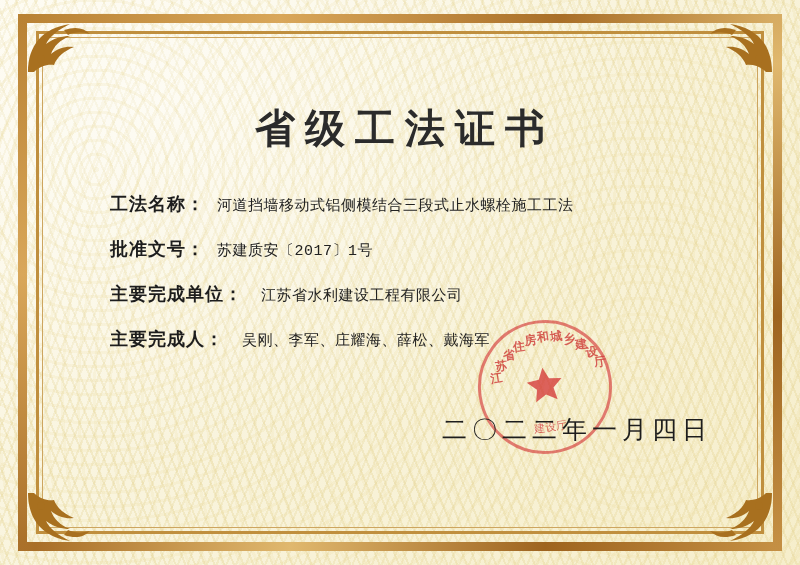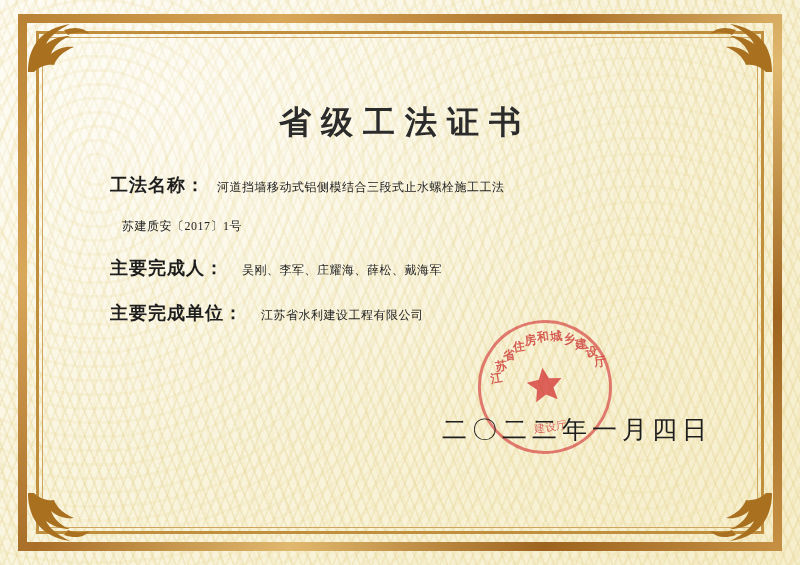--- a/index.html
+++ b/index.html
@@ -74,52 +74,52 @@
 
   .content {
     position: absolute;
     left: 60px;
     top: 55px;
     right: 60px;
     bottom: 55px;
   }
   .cert-title {
     text-align: center;
-    font-size: 32px;
+    font-size: 40px;
     font-weight: bold;
     letter-spacing: 10px;
     color: #2b2b2b;
     margin-top: 46px;
     text-indent: 10px;
     font-family: "DejaVu Serif", "Liberation Serif", serif;
   }
   .fields {
-    margin-top: 28px;
+    margin-top: 36px;
     padding-left: 50px;
     padding-right: 30px;
   }
   .field-row {
     display: flex;
     align-items: baseline;
     margin-bottom: 21px;
     white-space: nowrap;
   }
   .field-label {
     font-size: 18px;
     font-weight: bold;
     color: #1d1d1d;
     letter-spacing: 1px;
     font-family: "DejaVu Serif", "Liberation Serif", serif;
   }
   .field-value {
-    font-size: 12px;
+    font-size: 15px;
     color: #222222;
     margin-left: 12px;
     letter-spacing: 0.5px;
-    font-family: Liberation Serif, serif;
+    font-family: Liberation Mono, monospace;
   }
   .field-row.unit .field-value,
   .field-row.persons .field-value { margin-left: 18px; }
 
   .date-line {
     position: absolute;
     right: 28px;
     bottom: 64px;
     font-size: 25px;
     letter-spacing: 5px;
@@ -224,32 +224,33 @@
     <div class="cert-title">省级工法证书</div>
 
     <div class="fields">
 
       <div class="field-row">
         <span class="field-label">工法名称：</span>
         <span class="field-value">河道挡墙移动式铝侧模结合三段式止水螺栓施工工法</span>
       </div>
 
       <div class="field-row">
+        <span class="field-label">批准文号：</span>
         <span class="field-value">苏建质安〔2017〕1号</span>
       </div>
 
+
+      <div class="field-row unit">
+        <span class="field-label">主要完成单位：</span>
+        <span class="field-value">江苏省水利建设工程有限公司</span>
+      </div>
 
       <div class="field-row persons">
         <span class="field-label">主要完成人：</span>
         <span class="field-value">吴刚、李军、庄耀海、薛松、戴海军</span>
-      </div>
-
-      <div class="field-row unit">
-        <span class="field-label">主要完成单位：</span>
-        <span class="field-value">江苏省水利建设工程有限公司</span>
       </div>
 
     </div>
 
     <div class="seal">
       <div class="seal-inner"></div>
       <div class="seal-star">
         <svg viewBox="0 0 24 24" aria-hidden="true">
           <path d="M12 1.5l3.1 6.9 7.4.8-5.5 5.0 1.5 7.3L12 17.8 5.5 21.5 7 14.2 1.5 9.2l7.4-.8z" fill="currentColor"></path>
         </svg>

